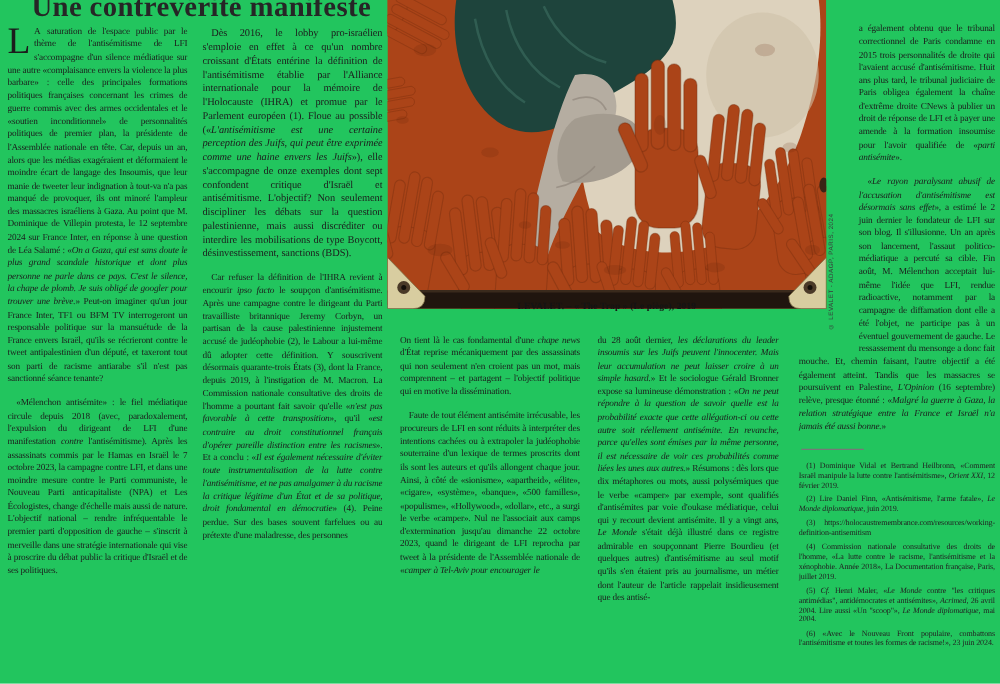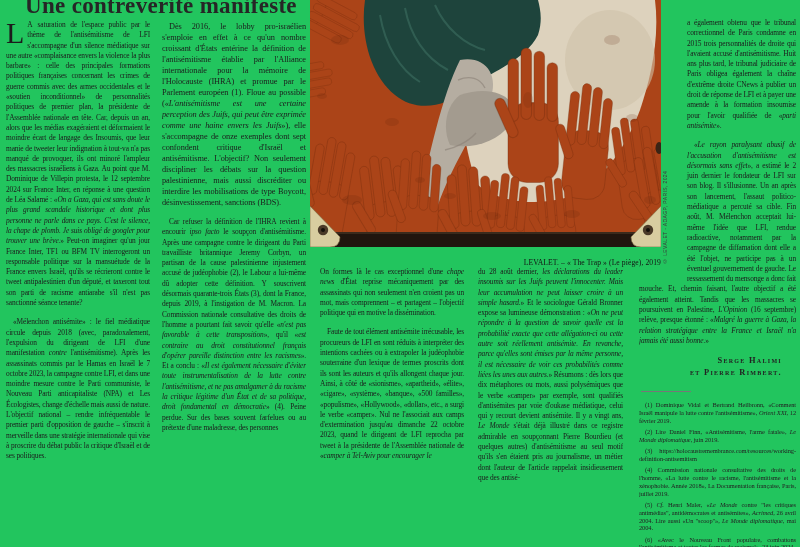--- a/index.html
+++ b/index.html
@@ -18,22 +18,22 @@
   p.lead{font-size:8.3px;line-height:11px;letter-spacing:-.05px;}
   p.ind{text-indent:7px;}
   .it{font-style:italic;}
   .sc{text-transform:uppercase;letter-spacing:.3px;}
   .dropcap{float:left;font-size:30px;line-height:23px;padding:1px 3px 0 0;font-weight:400;}
   .wrap-spacer{float:left;width:48px;height:257px;}
   .artwork{position:absolute;left:310px;top:0;width:351px;height:247px;}
   .artwork svg{display:block;width:100%;height:100%;}
   .credit{position:absolute;left:662px;top:172px;height:92px;font-family:"Liberation Sans","DejaVu Sans",sans-serif;
           font-size:5px;color:#3a3a3a;letter-spacing:.4px;writing-mode:vertical-rl;transform:rotate(180deg);white-space:nowrap;}
-  .caption{position:absolute;left:310px;top:258px;width:351px;text-align:right;
-           font-size:7.6px;font-weight:400;color:#141414;letter-spacing:.1px;}
+  .caption{position:absolute;left:310px;top:240px;width:351px;text-align:center;
+           font-size:7.6px;font-weight:700;color:#141414;letter-spacing:.1px;}
   .byline{margin:7px 14px 0 0;text-align:right;font-variant-caps:small-caps;
           font-weight:700;font-size:8.4px;line-height:11.5px;letter-spacing:1.3px;color:#222;}
   .fn-divider{border:0;border-top:1px solid #777;width:50px;margin:13px 0 9px 2px;}
   p.fn{margin:0 0 3.5px 0;font-size:6.4px;line-height:7.8px;text-align:justify;
        text-indent:6px;letter-spacing:-.08px;color:#222;}
 </style>
 </head>
 <body>
 
 <div class="page">
@@ -107,36 +107,32 @@
       <path d="M351,206 L321,237 Q321,247 331,247 L351,247 Z" stroke="#7a6a40" stroke-width="0.6" fill="#d8cda0"></path>
       <circle cx="338" cy="230" r="5.2" fill="#4a3a28"></circle>
         <circle cx="338" cy="230" r="2" fill="#15100a"></circle>
     </svg>
   </div>
 
   <div class="credit">© LEVALET - ADAGP, PARIS, 2024</div>
   <div class="caption">LEVALET. – « The Trap » (Le piège), 2019</div>
 
   <div class="col col3">
-    <p class="body"><span>On formes là le cas exceptionnel d'une </span><span class="it">chape news</span><span> d'État reprise mécaniquement par des assassinats qui non seulement n'en croient pas un mot, mais comprennent – et partagent – l'objectif politique qui en motive la dissémination.</span></p>
+    <p class="body"><span>On tient là le cas fondamental d'une </span><span class="it">chape news</span><span> d'État reprise mécaniquement par des assassinats qui non seulement n'en croient pas un mot, mais comprennent – et partagent – l'objectif politique qui en motive la dissémination.</span></p>
     <p class="body ind"><span>Faute de tout élément antisémite irrécusable, les procureurs de LFI en sont réduits à interpréter des intentions cachées ou à extrapoler la judéophobie souterraine d'un lexique de termes proscrits dont ils sont les auteurs et qu'ils allongent chaque jour. Ainsi, à côté de «sionisme», «apartheid», «élite», «cigare», «système», «banque», «500 familles», «populisme», «Hollywood», «dollar», etc., a surgi le verbe «camper». Nul ne l'associait aux camps d'extermination jusqu'au dimanche 22 octobre 2023, quand le dirigeant de LFI reprocha par tweet à la présidente de l'Assemblée nationale de «</span><span class="it">camper à Tel-Aviv pour encourager le</span></p>
   </div>
 
   <div class="col col4">
     <p class="body"><span>du 28 août dernier, </span><span class="it">les déclarations du leader insoumis sur les Juifs peuvent l'innocenter. Mais leur accumulation ne peut laisser croire à un simple hasard.</span><span>» Et le sociologue Gérald Bronner expose sa lumineuse démonstration : «</span><span class="it">On ne peut répondre à la question de savoir quelle est la probabilité exacte que cette allégation-ci ou cette autre soit réellement antisémite. En revanche, parce qu'elles sont émises par la même personne, il est nécessaire de voir ces probabilités comme liées les unes aux autres.</span><span>» Résumons : dès lors que dix métaphores ou mots, aussi polysémiques que le verbe «camper» par exemple, sont qualifiés d'antisémites par voie d'oukase médiatique, celui qui y recourt devient antisémite. Il y a vingt ans, </span><span class="it">Le Monde</span><span> s'était déjà illustré dans ce registre admirable en soupçonnant Pierre Bourdieu (et quelques autres) d'antisémitisme au seul motif qu'ils s'en étaient pris au journalisme, un métier dont l'auteur de l'article rappelait insidieusement que des antisé-</span></p>
   </div>
 
   <div class="col col5">
     <div class="wrap-spacer"></div>
     <p class="body"><span>a également obtenu que le tribunal correctionnel de Paris condamne en 2015 trois personnalités de droite qui l'avaient accusé d'antisémitisme. Huit ans plus tard, le tribunal judiciaire de Paris obligea également la chaîne d'extrême droite CNews à publier un droit de réponse de LFI et à payer une amende à la formation insoumise pour l'avoir qualifiée de «</span><span class="it">parti antisémite</span><span>».</span></p>
     <p class="body ind"><span>«</span><span class="it">Le rayon paralysant abusif de l'accusation d'antisémitisme est désormais sans effet</span><span>», a estimé le 2 juin dernier le fondateur de LFI sur son blog. Il s'illusionne. Un an après son lancement, l'assaut politico-médiatique a percuté sa cible. Fin août, M. Mélenchon acceptait lui-même l'idée que LFI, rendue radioactive, notamment par la campagne de diffamation dont elle a été l'objet, ne participe pas à un éventuel gouvernement de gauche. Le ressassement du mensonge a donc fait mouche. Et, chemin faisant, l'autre objectif a été également atteint. Tandis que les massacres se poursuivent en Palestine, </span><span class="it">L'Opinion</span><span> (16 septembre) relève, presque étonné : «</span><span class="it">Malgré la guerre à Gaza, la relation stratégique entre la France et Israël n'a jamais été aussi bonne.</span><span>»</span></p>
-    <div class="byline">
-      <div>Serge Halimi</div>
-      <div>et Pierre Rimbert.</div>
-    </div>
     <hr class="fn-divider">
     <div>
       <p class="fn"><span>(1) Dominique Vidal et Bertrand Heilbronn, «Comment Israël manipule la lutte contre l'antisémitisme», </span><span class="it">Orient XXI</span><span>, 12 février 2019.</span></p>
       <p class="fn"><span>(2) Lire Daniel Finn, «Antisémitisme, l'arme fatale», </span><span class="it">Le Monde diplomatique</span><span>, juin 2019.</span></p>
       <p class="fn"><span>(3) https://holocaustremembrance.com/resources/working-definition-antisemitism</span></p>
       <p class="fn"><span>(4) Commission nationale consultative des droits de l'homme, «La lutte contre le racisme, l'antisémitisme et la xénophobie. Année 2018», La Documentation française, Paris, juillet 2019.</span></p>
       <p class="fn"><span>(5) </span><span class="it">Cf.</span><span> Henri Maler, «</span><span class="it">Le Monde</span><span> contre "les critiques antimédias", antidémocrates et antisémites», </span><span class="it">Acrimed</span><span>, 26 avril 2004. Lire aussi «Un "scoop"», </span><span class="it">Le Monde diplomatique</span><span>, mai 2004.</span></p>
       <p class="fn"><span>(6) «Avec le Nouveau Front populaire, combattons l'antisémitisme et toutes les formes de racisme!», 23 juin 2024.</span></p>
     </div>
   </div>

